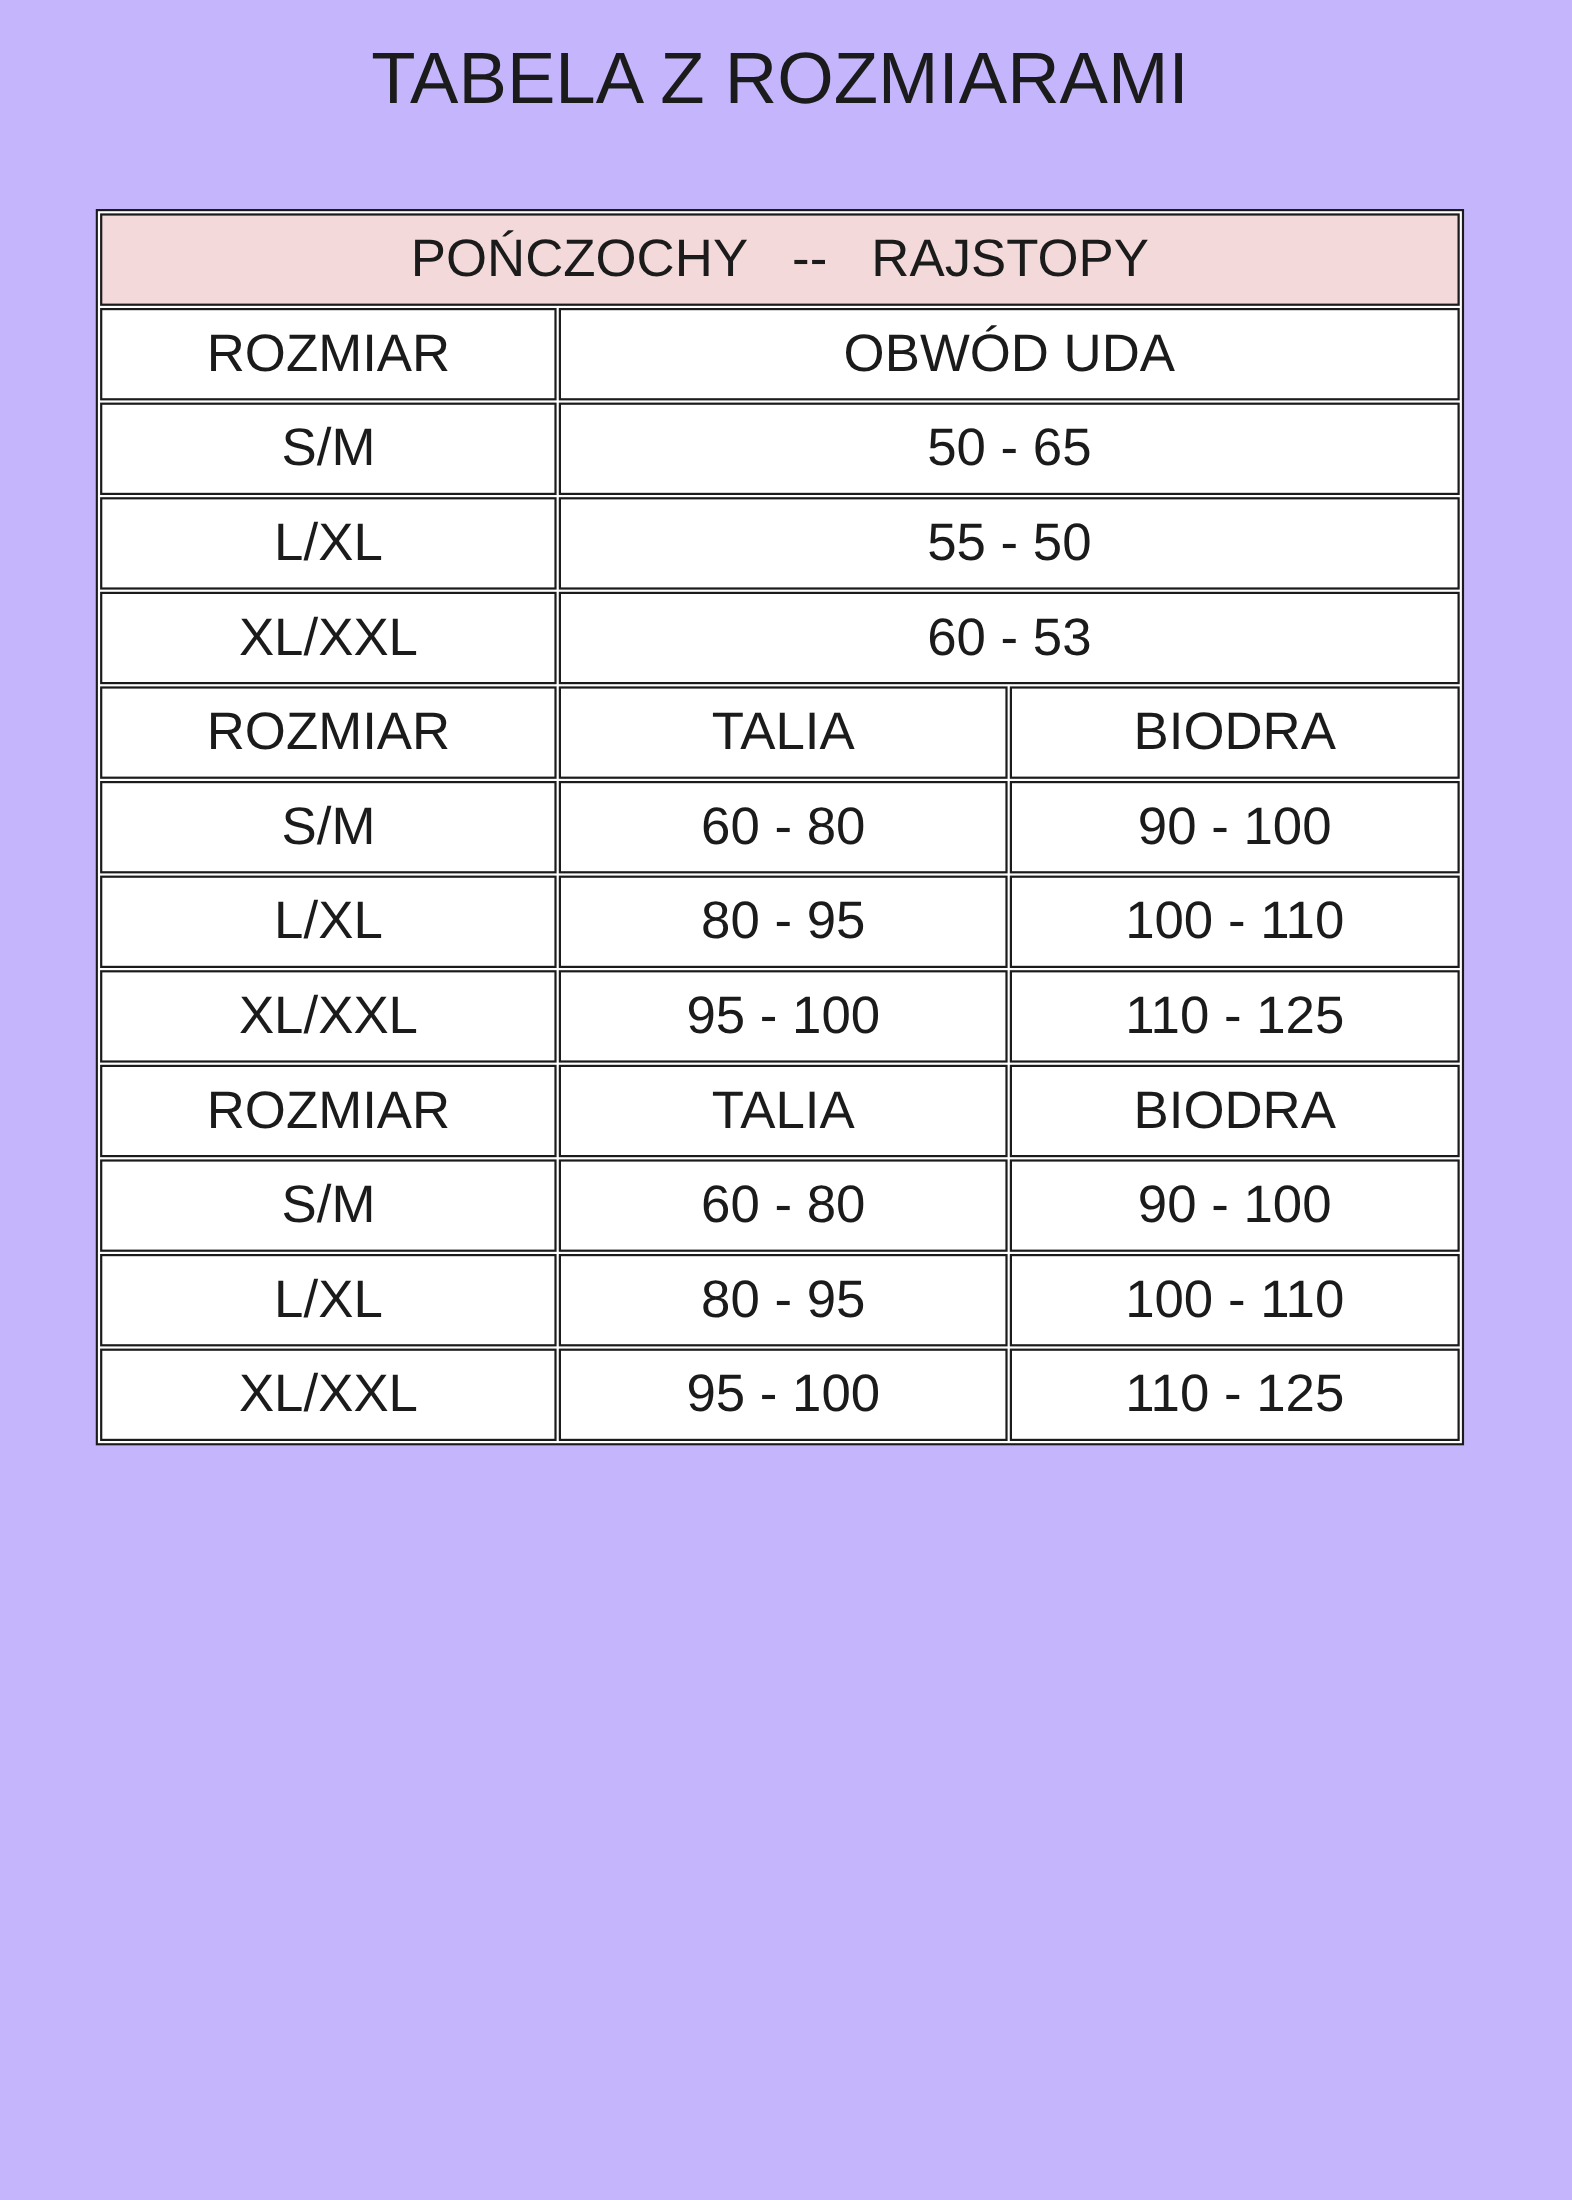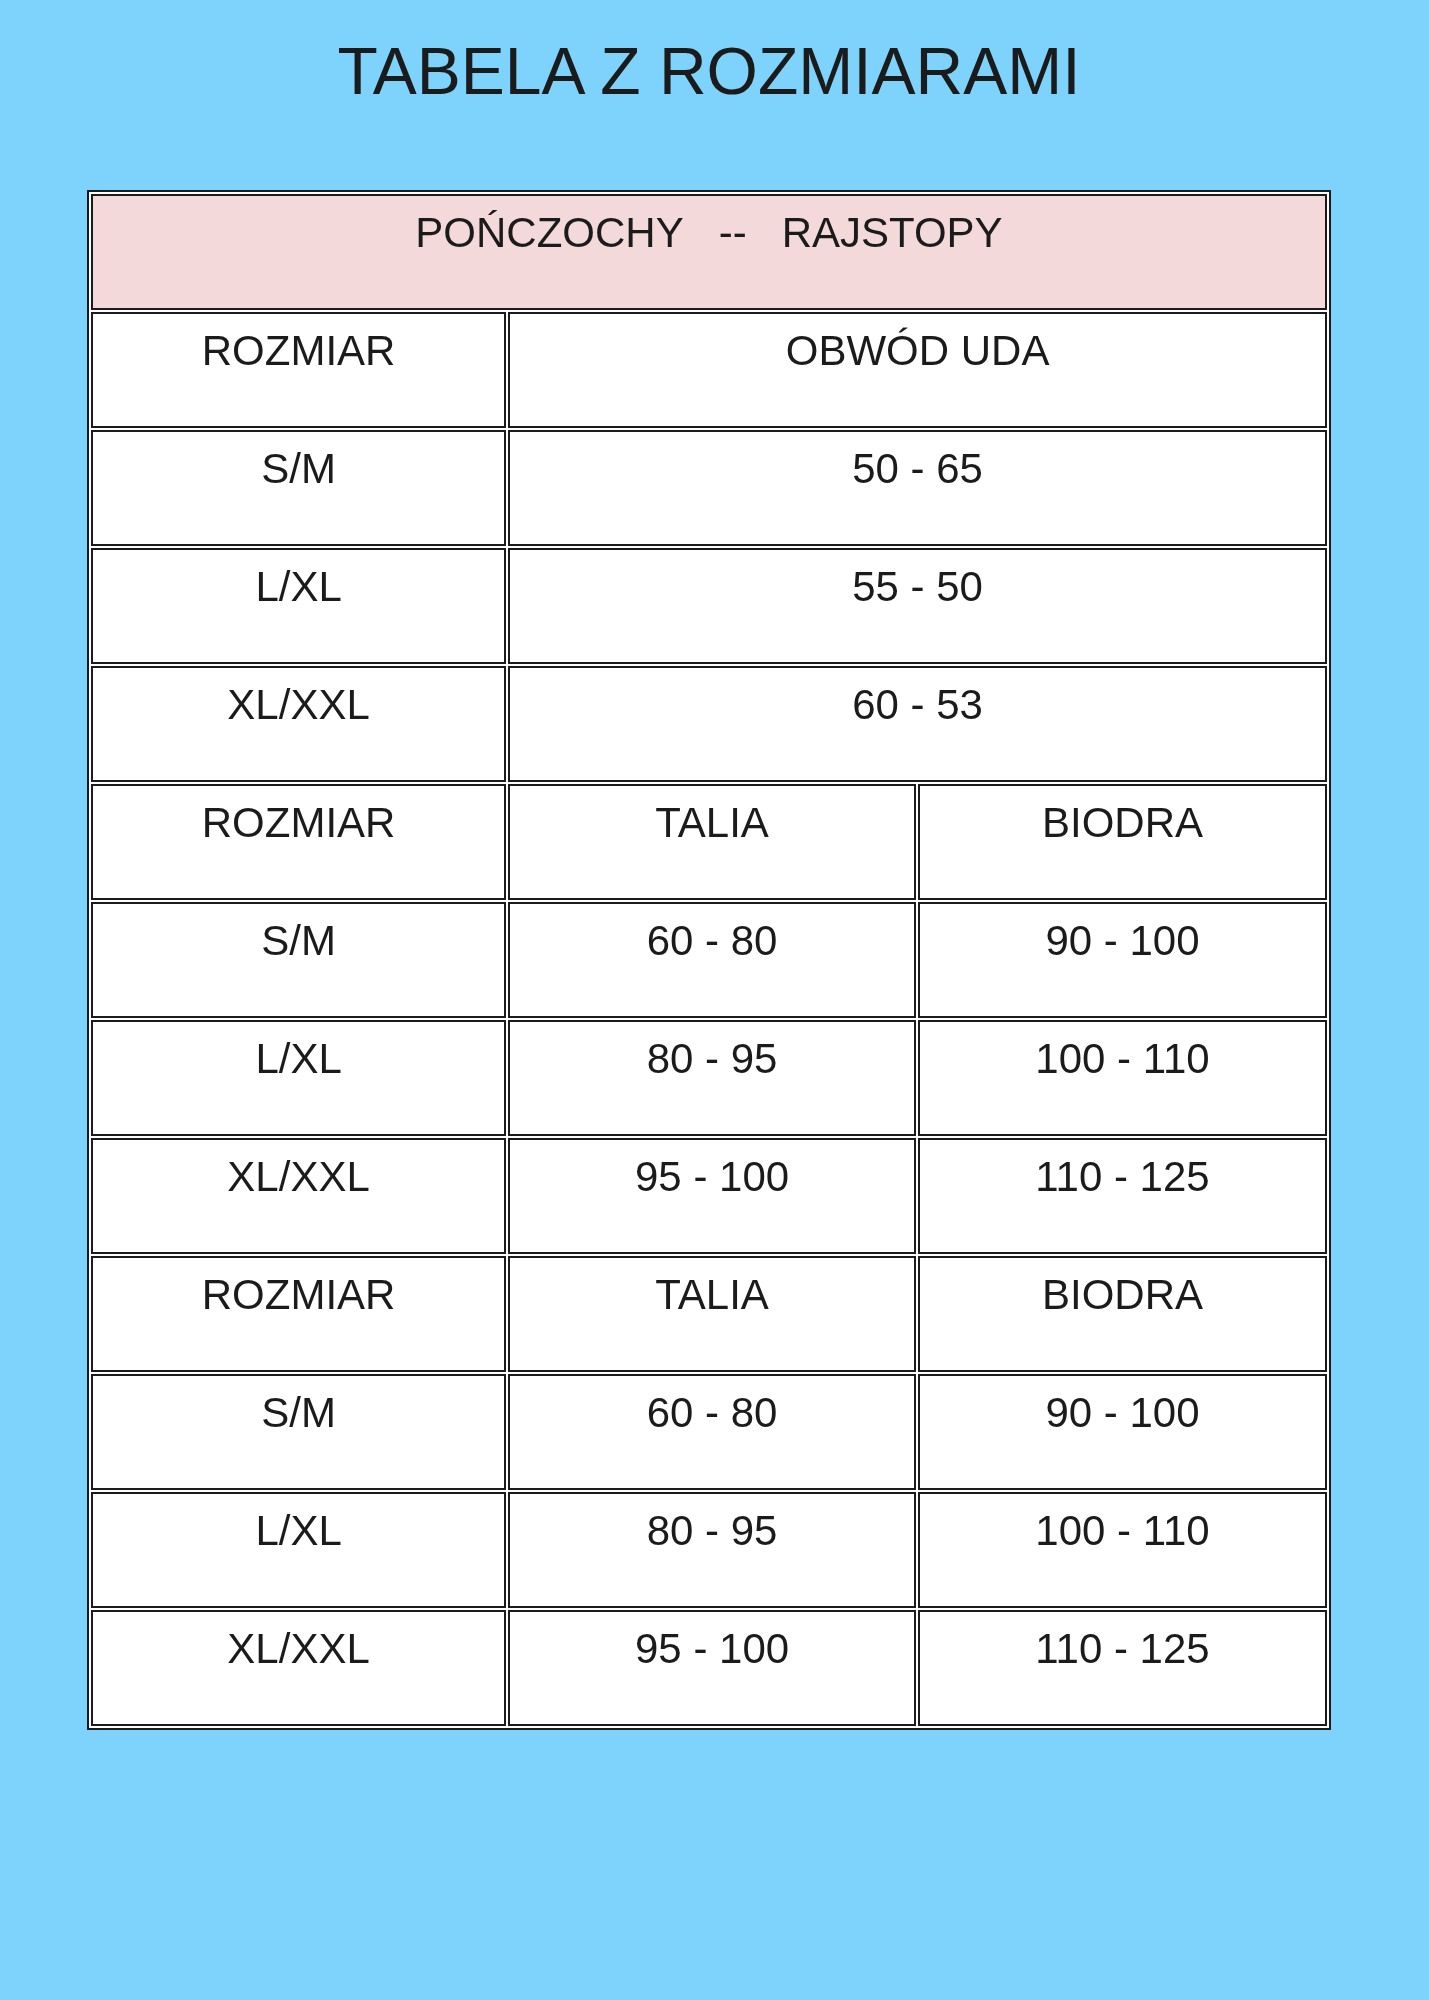--- a/index.html
+++ b/index.html
@@ -12,21 +12,21 @@
     margin: 0;
     padding: 0;
     background: #ffffff;
     font-family: "Liberation Sans", sans-serif;
     color: var(--text);
   }
   .page {
     position: relative;
     width: 1429px;
     height: 2000px;
-    background: #7dd3fc;
+    background: #c4b5fd;
     overflow: hidden;
   }
   .content {
     width: 1244px;
     margin-left: 87px;
     padding-top: 34px;
   }
   .title {
     margin: 0 0 80px 0;
     font-size: 66px;
@@ -43,25 +43,25 @@
     border-collapse: separate;
     border-spacing: 2px;
     border: 2px solid var(--border);
     background: #ffffff;
   }
   col.c1 { width: 33.7%; }
   col.c2 { width: 33.1%; }
   col.c3 { width: 33.2%; }
   table.size-table td {
     border: 2px solid var(--border);
-    height: 116px;
+    height: 84px;
     vertical-align: top;
     text-align: center;
     padding: 14px 6px 0 6px;
-    font-size: 42px;
+    font-size: 48px;
     line-height: 1.1;
     background: #ffffff;
     overflow: hidden;
     white-space: nowrap;
   }
   table.size-table td.section-header {
     background: var(--header-bg);
   }
   .cursor {
     display: inline-block;

